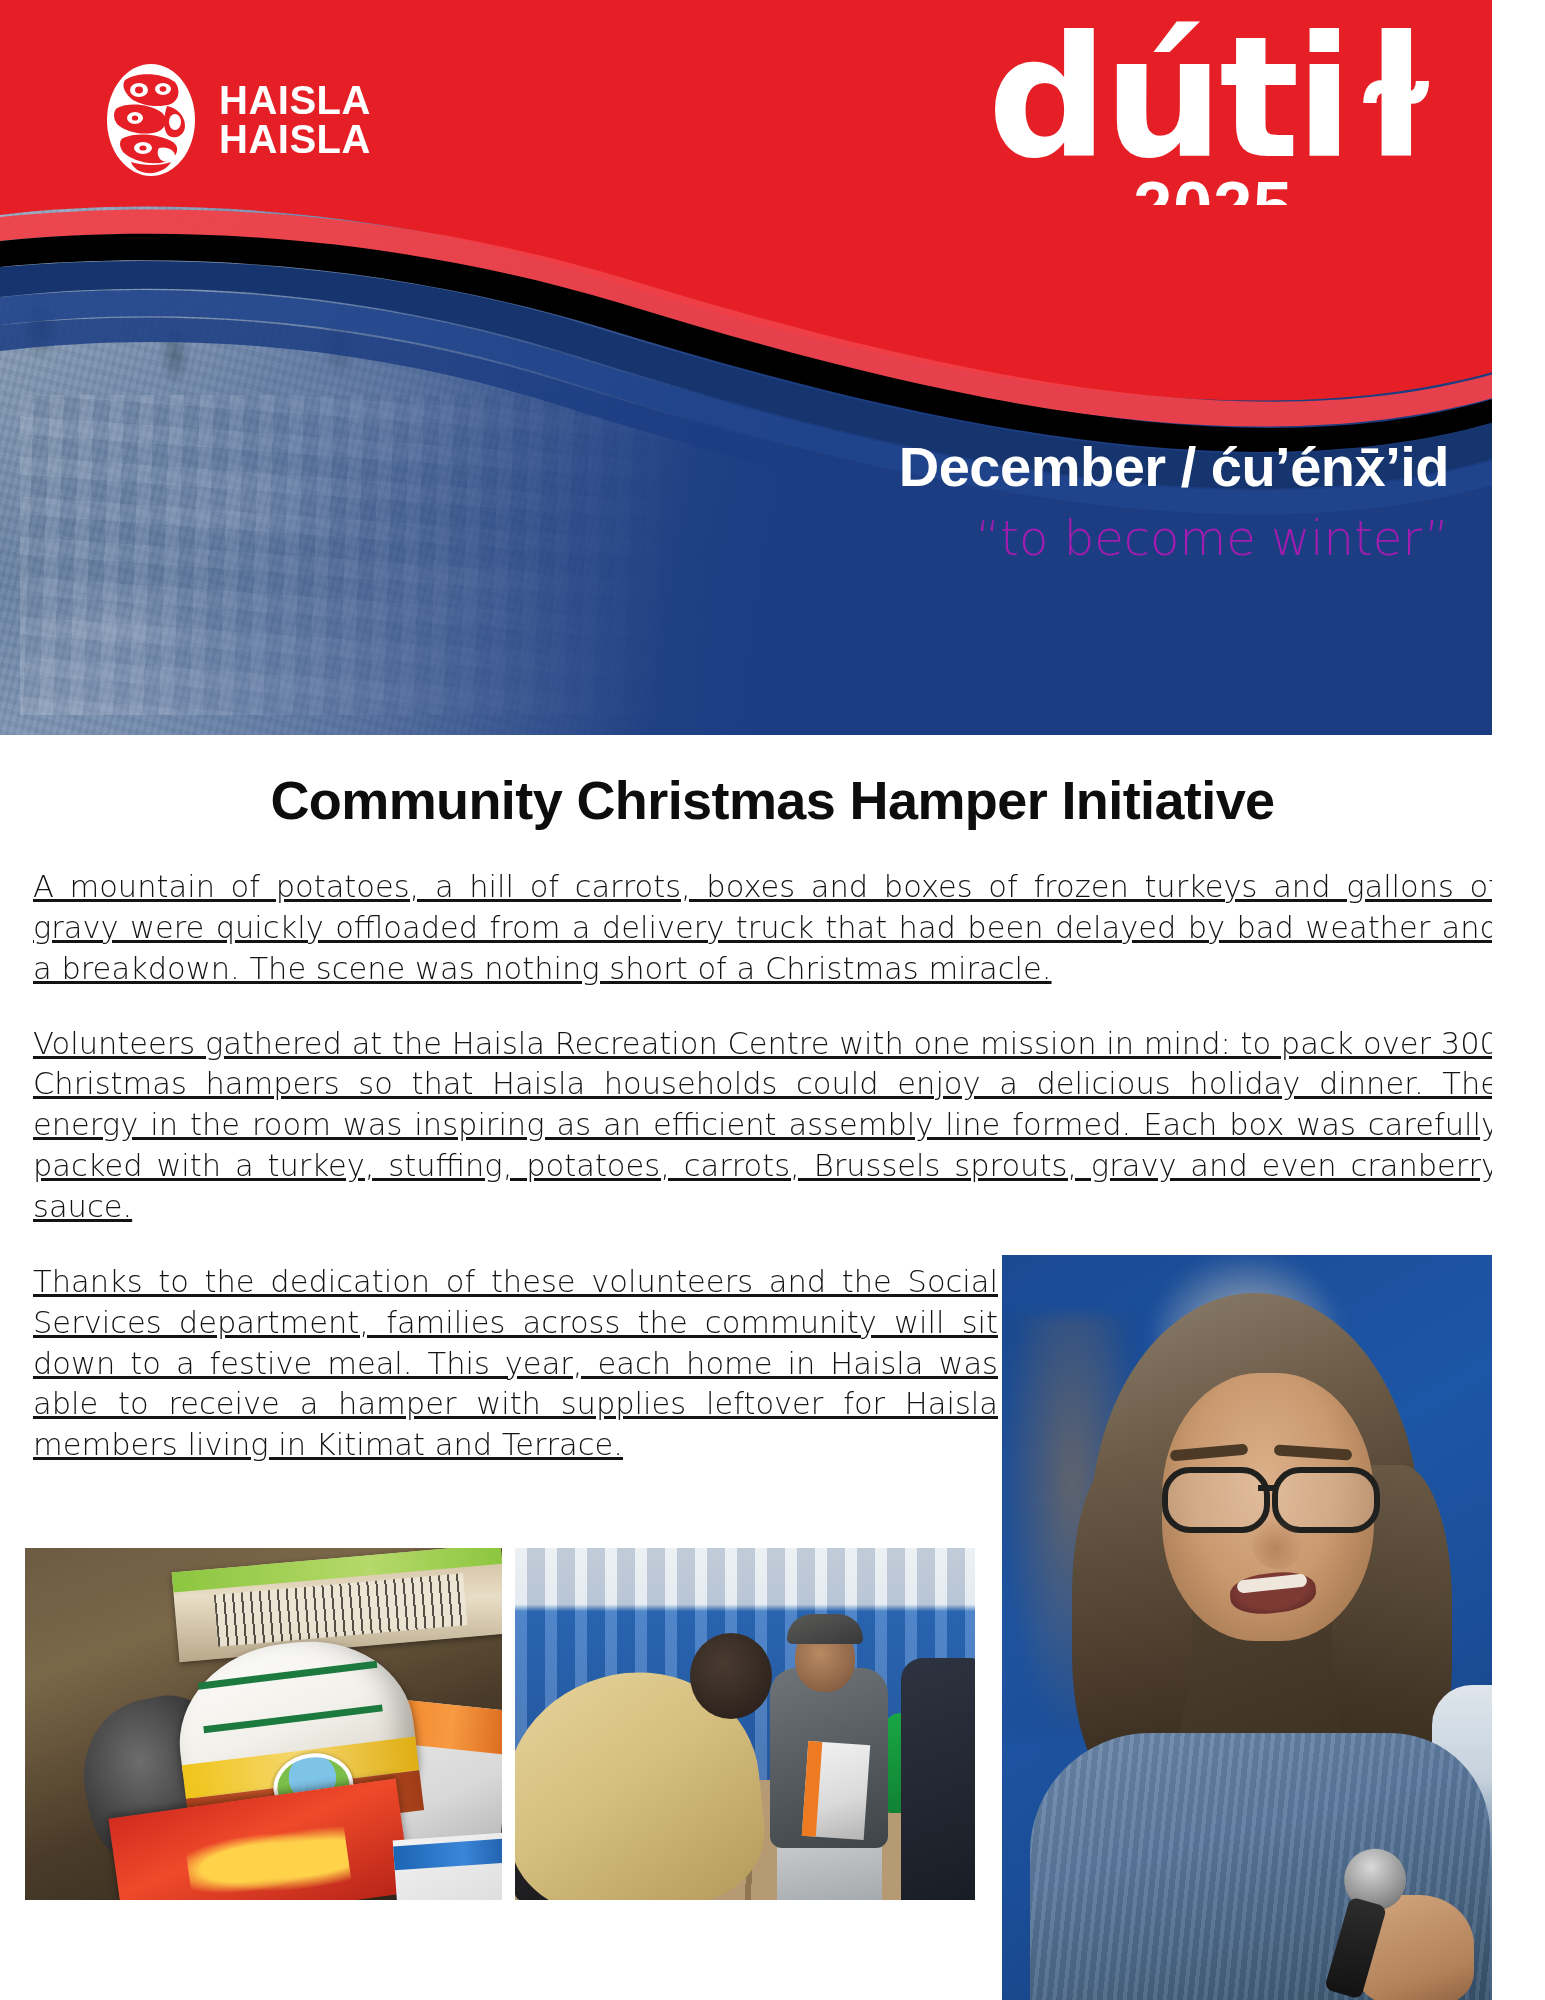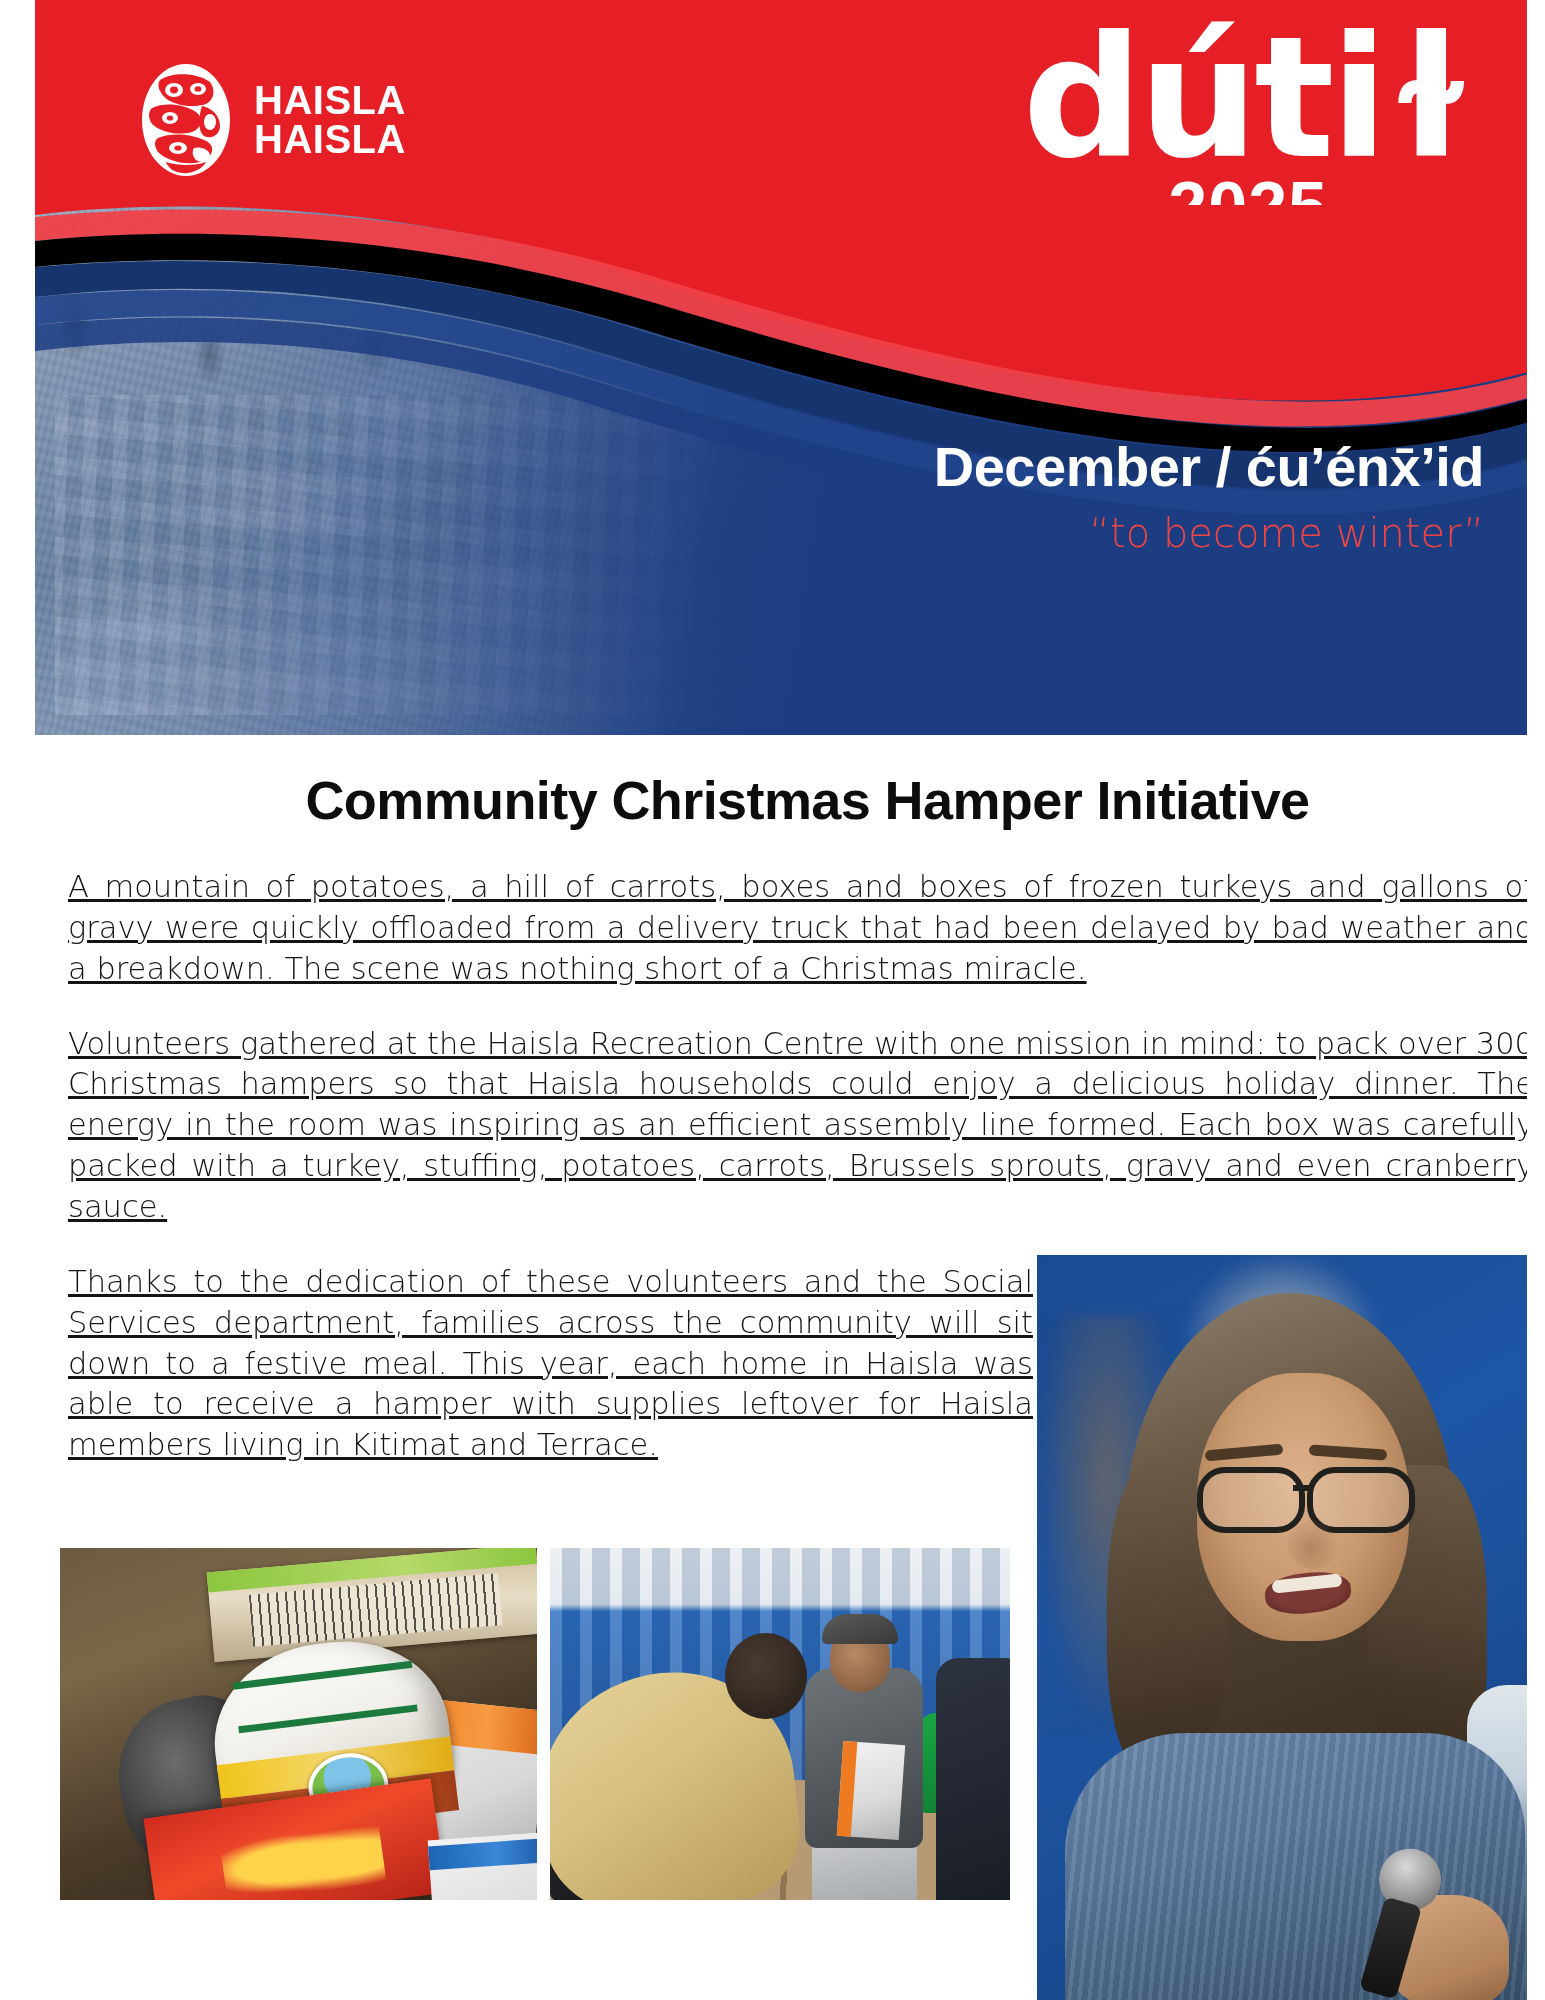--- a/index.html
+++ b/index.html
@@ -4,21 +4,21 @@
 <title>Haisla Nation dútiɫ Newsletter</title>
 <style>
   html,body{margin:0;padding:0;}
   body{
     width:1545px;height:2000px;
     background:#ffffff;
     font-family:"Liberation Sans","DejaVu Sans",sans-serif;
     overflow:hidden;
     position:relative;
   }
-  .page{position:relative;width:1492px;height:2000px;overflow:hidden;margin-left:35px;}
+  .page{position:relative;width:1492px;height:2000px;overflow:hidden;}
 
   
   .masthead{
     position:absolute;left:0;top:0;width:1545px;height:420px;
     background:#E51F25;overflow:hidden;
   }
   .logo-block{
     position:absolute;left:105px;top:62px;
     display:flex;align-items:center;gap:22px;
   }
@@ -108,21 +108,21 @@
        #1C3D82 100%);
   }
   .hero-text{
     position:absolute;right:96px;top:232px;text-align:right;width:900px;
   }
   .hero-month{
     color:#ffffff;font-weight:bold;font-size:56px;line-height:1.08;
     letter-spacing:-0.5px;white-space:nowrap;
   }
   .hero-quote{
-    color:#ef4444;font-weight:300;font-size:40px;line-height:1.3;margin-top:10px;
+    color:#a21caf;font-weight:300;font-size:48px;line-height:1.3;margin-top:10px;
     font-family:"DejaVu Sans",sans-serif;
   }
 
   
   .wave-svg{position:absolute;left:0;top:0;width:1545px;height:530px;pointer-events:none;}
 
   
   .article{
     position:absolute;left:0;top:735px;width:1545px;height:1190px;background:#ffffff;
   }

